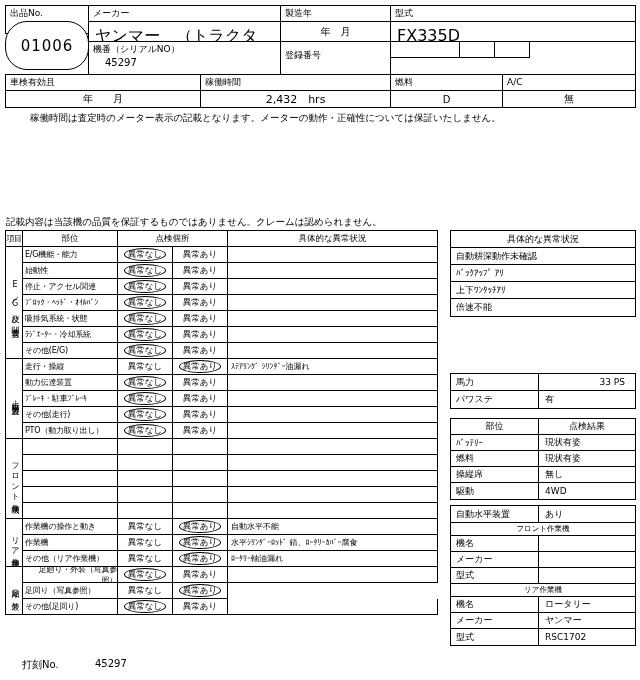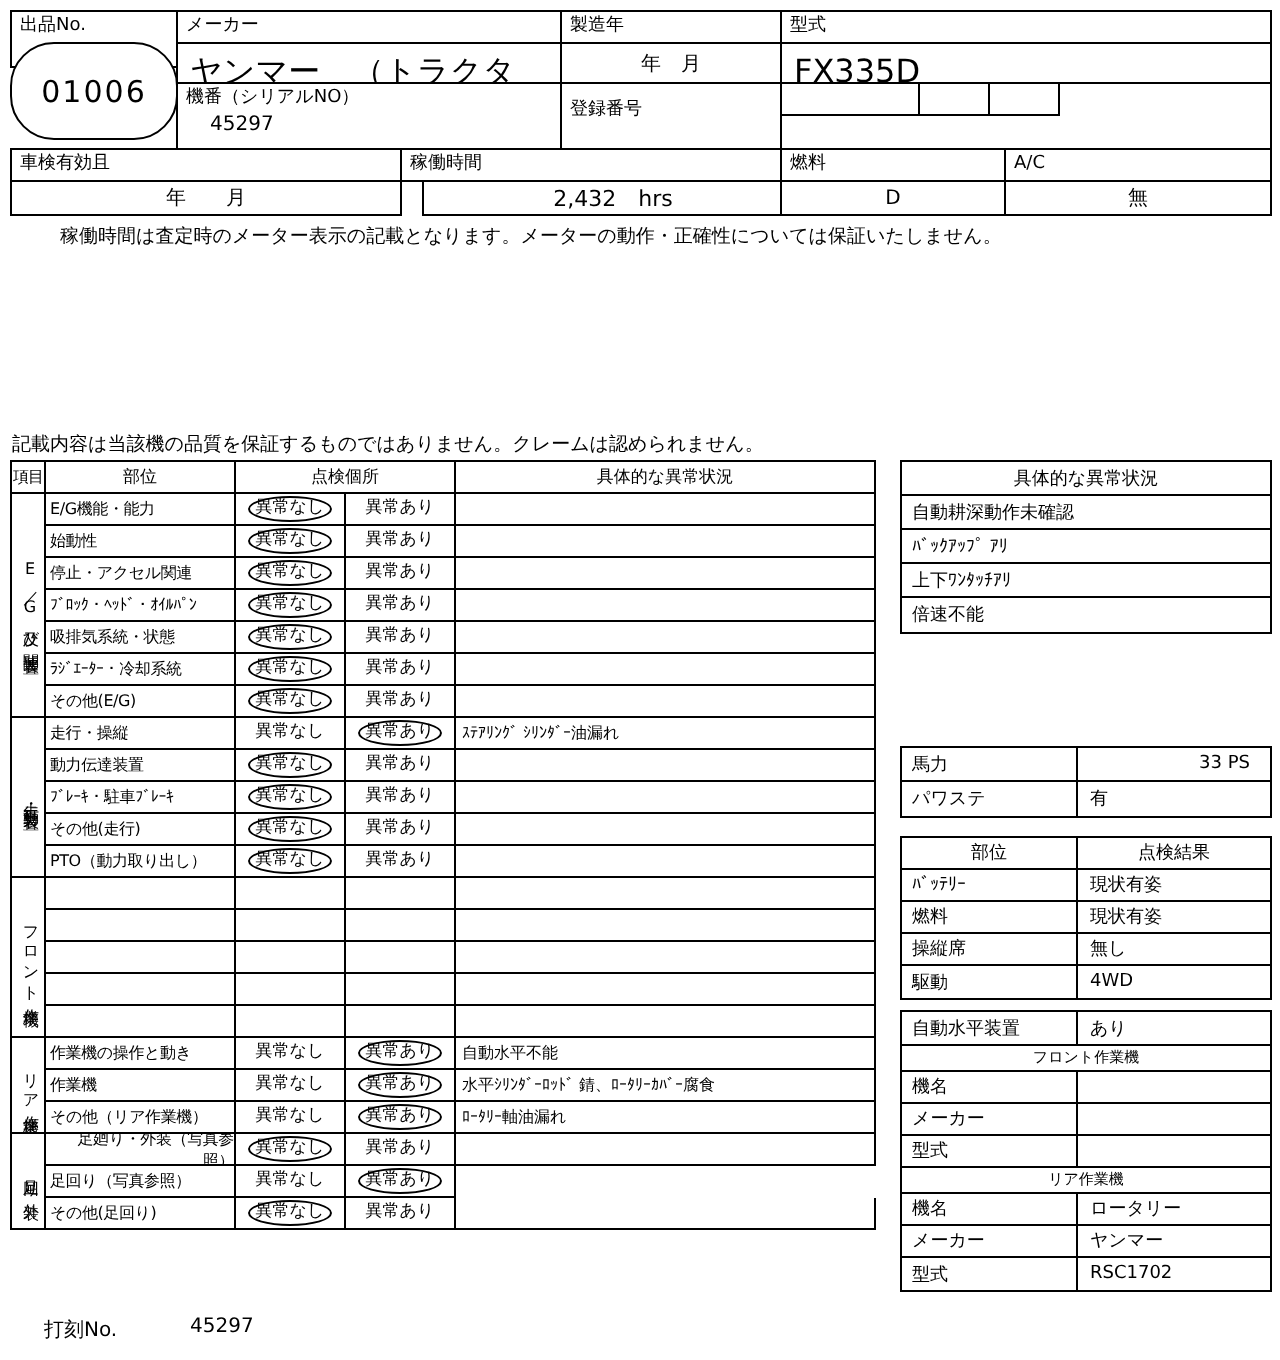--- a/index.html
+++ b/index.html
@@ -77,21 +77,21 @@
   </div>
   <div class="box lbl" style="left:280px;top:41px;width:111px;height:34px;padding-top:8px">登録番号</div>
   <div class="box" style="left:390px;top:41px;width:246px;height:34px"></div>
   <div class="box" style="left:390px;top:41px;width:70px;height:17px"></div>
   <div class="box" style="left:459px;top:41px;width:36px;height:17px"></div>
   <div class="box" style="left:494px;top:41px;width:36px;height:17px"></div>
 
   <div class="box lbl" style="left:5px;top:74px;width:196px;height:17px">車検有効且</div>
   <div class="box val-c" style="left:5px;top:90px;width:196px;height:18px">年　　月</div>
   <div class="box lbl" style="left:200px;top:74px;width:191px;height:17px">稼働時間</div>
-  <div class="box val-c" style="left:211px;top:90px;width:191px;height:18px;font-size:11px">2,432　hrs</div>
+  <div class="box val-c" style="left:200px;top:90px;width:191px;height:18px;font-size:11px">2,432　hrs</div>
   <div class="box lbl" style="left:390px;top:74px;width:113px;height:17px">燃料</div>
   <div class="box val-c" style="left:390px;top:90px;width:113px;height:18px">D</div>
   <div class="box lbl" style="left:502px;top:74px;width:134px;height:17px">A/C</div>
   <div class="box val-c" style="left:502px;top:90px;width:134px;height:18px">無</div>
 
   <div class="note" style="left:30px;top:112px">稼働時間は査定時のメーター表示の記載となります。メーターの動作・正確性については保証いたしません。</div>
   <div class="note" style="left:6px;top:216px">記載内容は当該機の品質を保証するものではありません。クレームは認められません。</div>
 
   <div id="insp">
     <div class="irow ihead">

